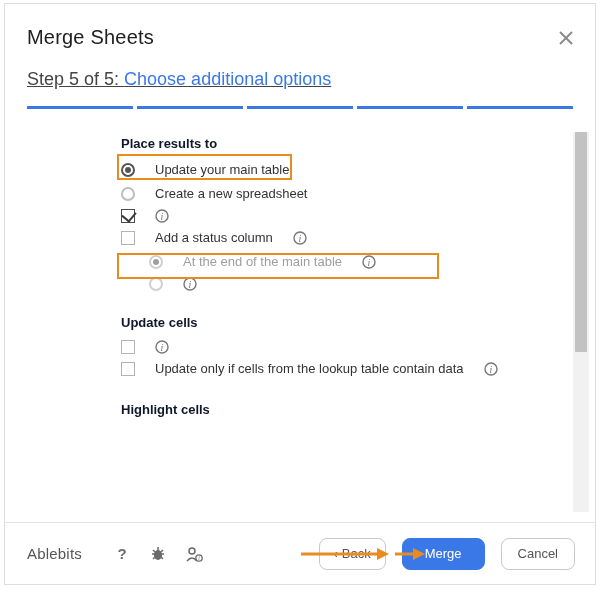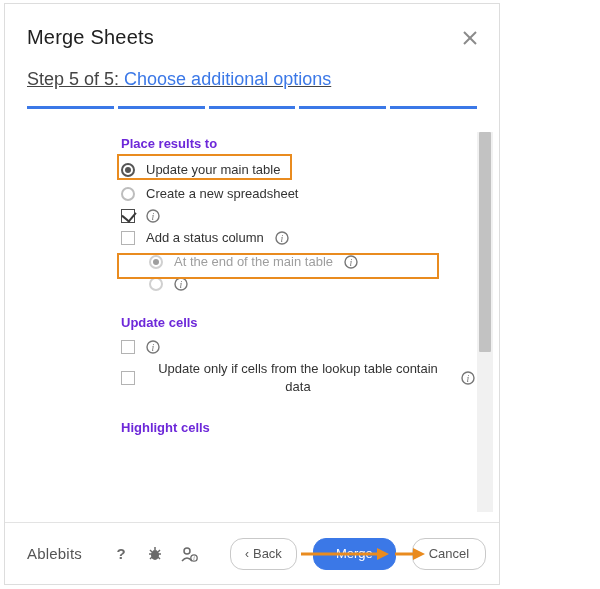--- a/index.html
+++ b/index.html
@@ -9,21 +9,21 @@
     background: #fff;
     width: 600px;
     height: 589px;
     overflow: hidden;
     position: relative;
     color: #333;
   }
   .frame {
     position: absolute;
     left: 4px; top: 3px;
-    width: 496px; height: 582px;
+    width: 592px; height: 582px;
     border: 1px solid #ddd;
   }
 
   
   .hdr {
     padding: 22px 20px 20px 22px;
     display: flex;
     justify-content: space-between;
     align-items: center;
   }
@@ -87,30 +87,30 @@
     position: absolute;
     left: 2px; right: 2px;
     top: 0; height: 220px;
     background: #c2c2c2;
     border-radius: 1px;
   }
 
   .section-title {
     font-size: 13px;
     font-weight: 700;
-    color: #6d28d9;
+    color: #0f172a;
     margin-top: 4px;
     margin-bottom: 10px;
   }
   .section-title.mt { margin-top: 24px; }
 
   .row {
     display: flex;
     align-items: center;
-    gap: 11px;
+    gap: 20px;
     font-size: 13px;
     color: #333;
     margin: 6px 0;
     line-height: 18px;
     text-align: center;
   }
   .row.nested { margin-left: 28px; }
 
   .radio {
     width: 14px; height: 14px;
@@ -191,21 +191,21 @@
     color: #6a6a6a;
     cursor: pointer;
   }
   .ficon svg { width: 18px; height: 18px; }
   .spacer { flex: 1 1 auto; }
 
   .btn {
     height: 32px;
     padding: 0 16px;
     font-size: 13px;
-    border-radius: 13px;
+    border-radius: 8px;
     cursor: pointer;
     display: inline-flex;
     align-items: center;
     justify-content: center;
     background: #fff;
     border: 1px solid #c9c9c9;
     color: #555;
   }
   .btn.primary {
     background: #3b78e7;

